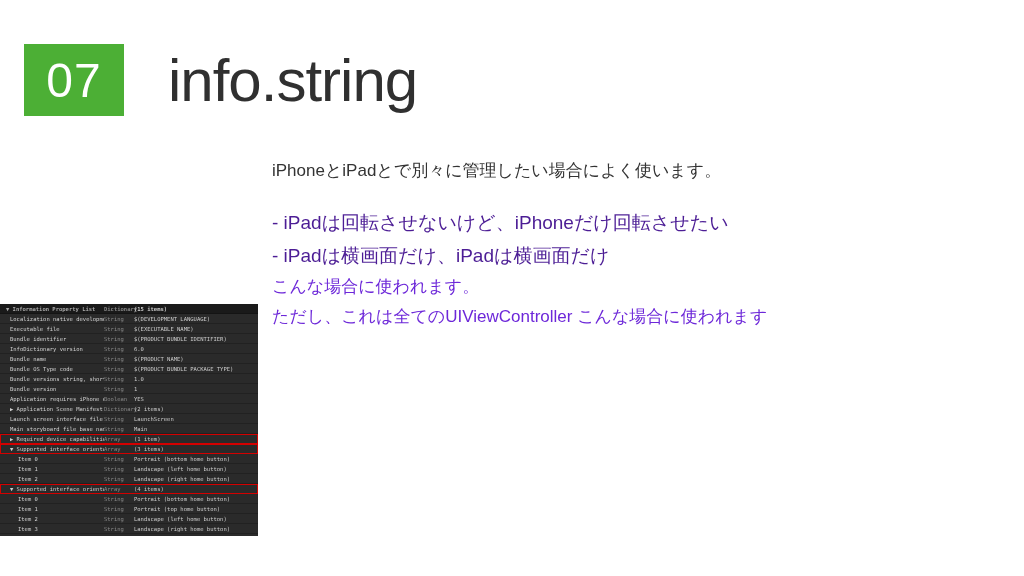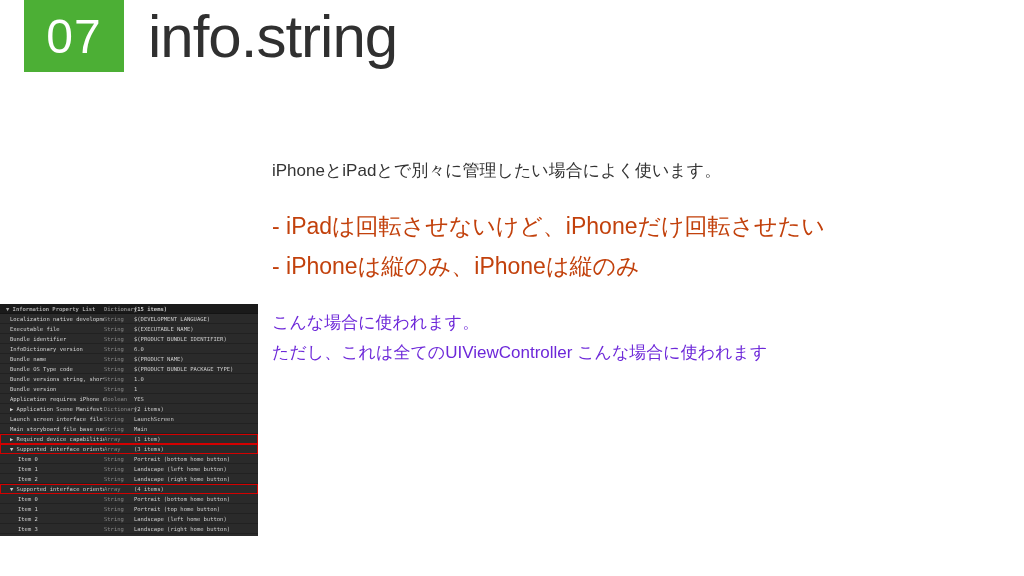--- a/index.html
+++ b/index.html
@@ -7,21 +7,22 @@
       width: 1024px;
       height: 576px;
       background: #ffffff;
       font-family: -apple-system, "Helvetica Neue", Arial, sans-serif;
       position: relative;
       overflow: hidden;
     }
     .header {
       display: flex;
       align-items: center;
-      gap: 24px;
+      gap: 44px;
+      padding-top: 44px;
       padding-left: 24px;
     }
     .slide-number {
       background: #4caf35;
       color: #ffffff;
       font-size: 48px;
       font-weight: 400;
       width: 100px;
       height: 72px;
       display: flex;
@@ -41,24 +42,23 @@
       top: 158px;
       right: 28px;
     }
     .intro {
       color: #333333;
       font-size: 17px;
       line-height: 1.5;
       margin-bottom: 22px;
     }
     .bullets {
-      color: #c2410c;
-      font-size: 23px;
+      color: #4c1d95;
+      font-size: 19px;
       line-height: 1.75;
-      margin-bottom: 22px;
     }
     .note {
       color: #6d28d9;
       font-size: 17px;
       line-height: 1.75;
     }
     .plist-panel {
       position: absolute;
       left: 0;
       top: 304px;
@@ -111,21 +111,21 @@
 
 <div class="header">
   <div class="slide-number">07</div>
   <div class="slide-title">info.string</div>
 </div>
 
 <div class="content">
   <div class="intro">iPhoneとiPadとで別々に管理したい場合によく使います。</div>
   <div class="bullets">
     <div>- iPadは回転させないけど、iPhoneだけ回転させたい</div>
-    <div>- iPhoneは縦のみ、iPhoneは縦のみ</div>
+    <div>- iPadは横画面だけ、iPadは横画面だけ</div>
   </div>
   <div class="note">
     <div>こんな場合に使われます。</div>
     <div>ただし、これは全てのUIViewController こんな場合に使われます</div>
   </div>
 </div>
 
 <div class="plist-panel">
   <div class="plist-header plist-row">
     <div class="plist-key">▼ Information Property List</div>

